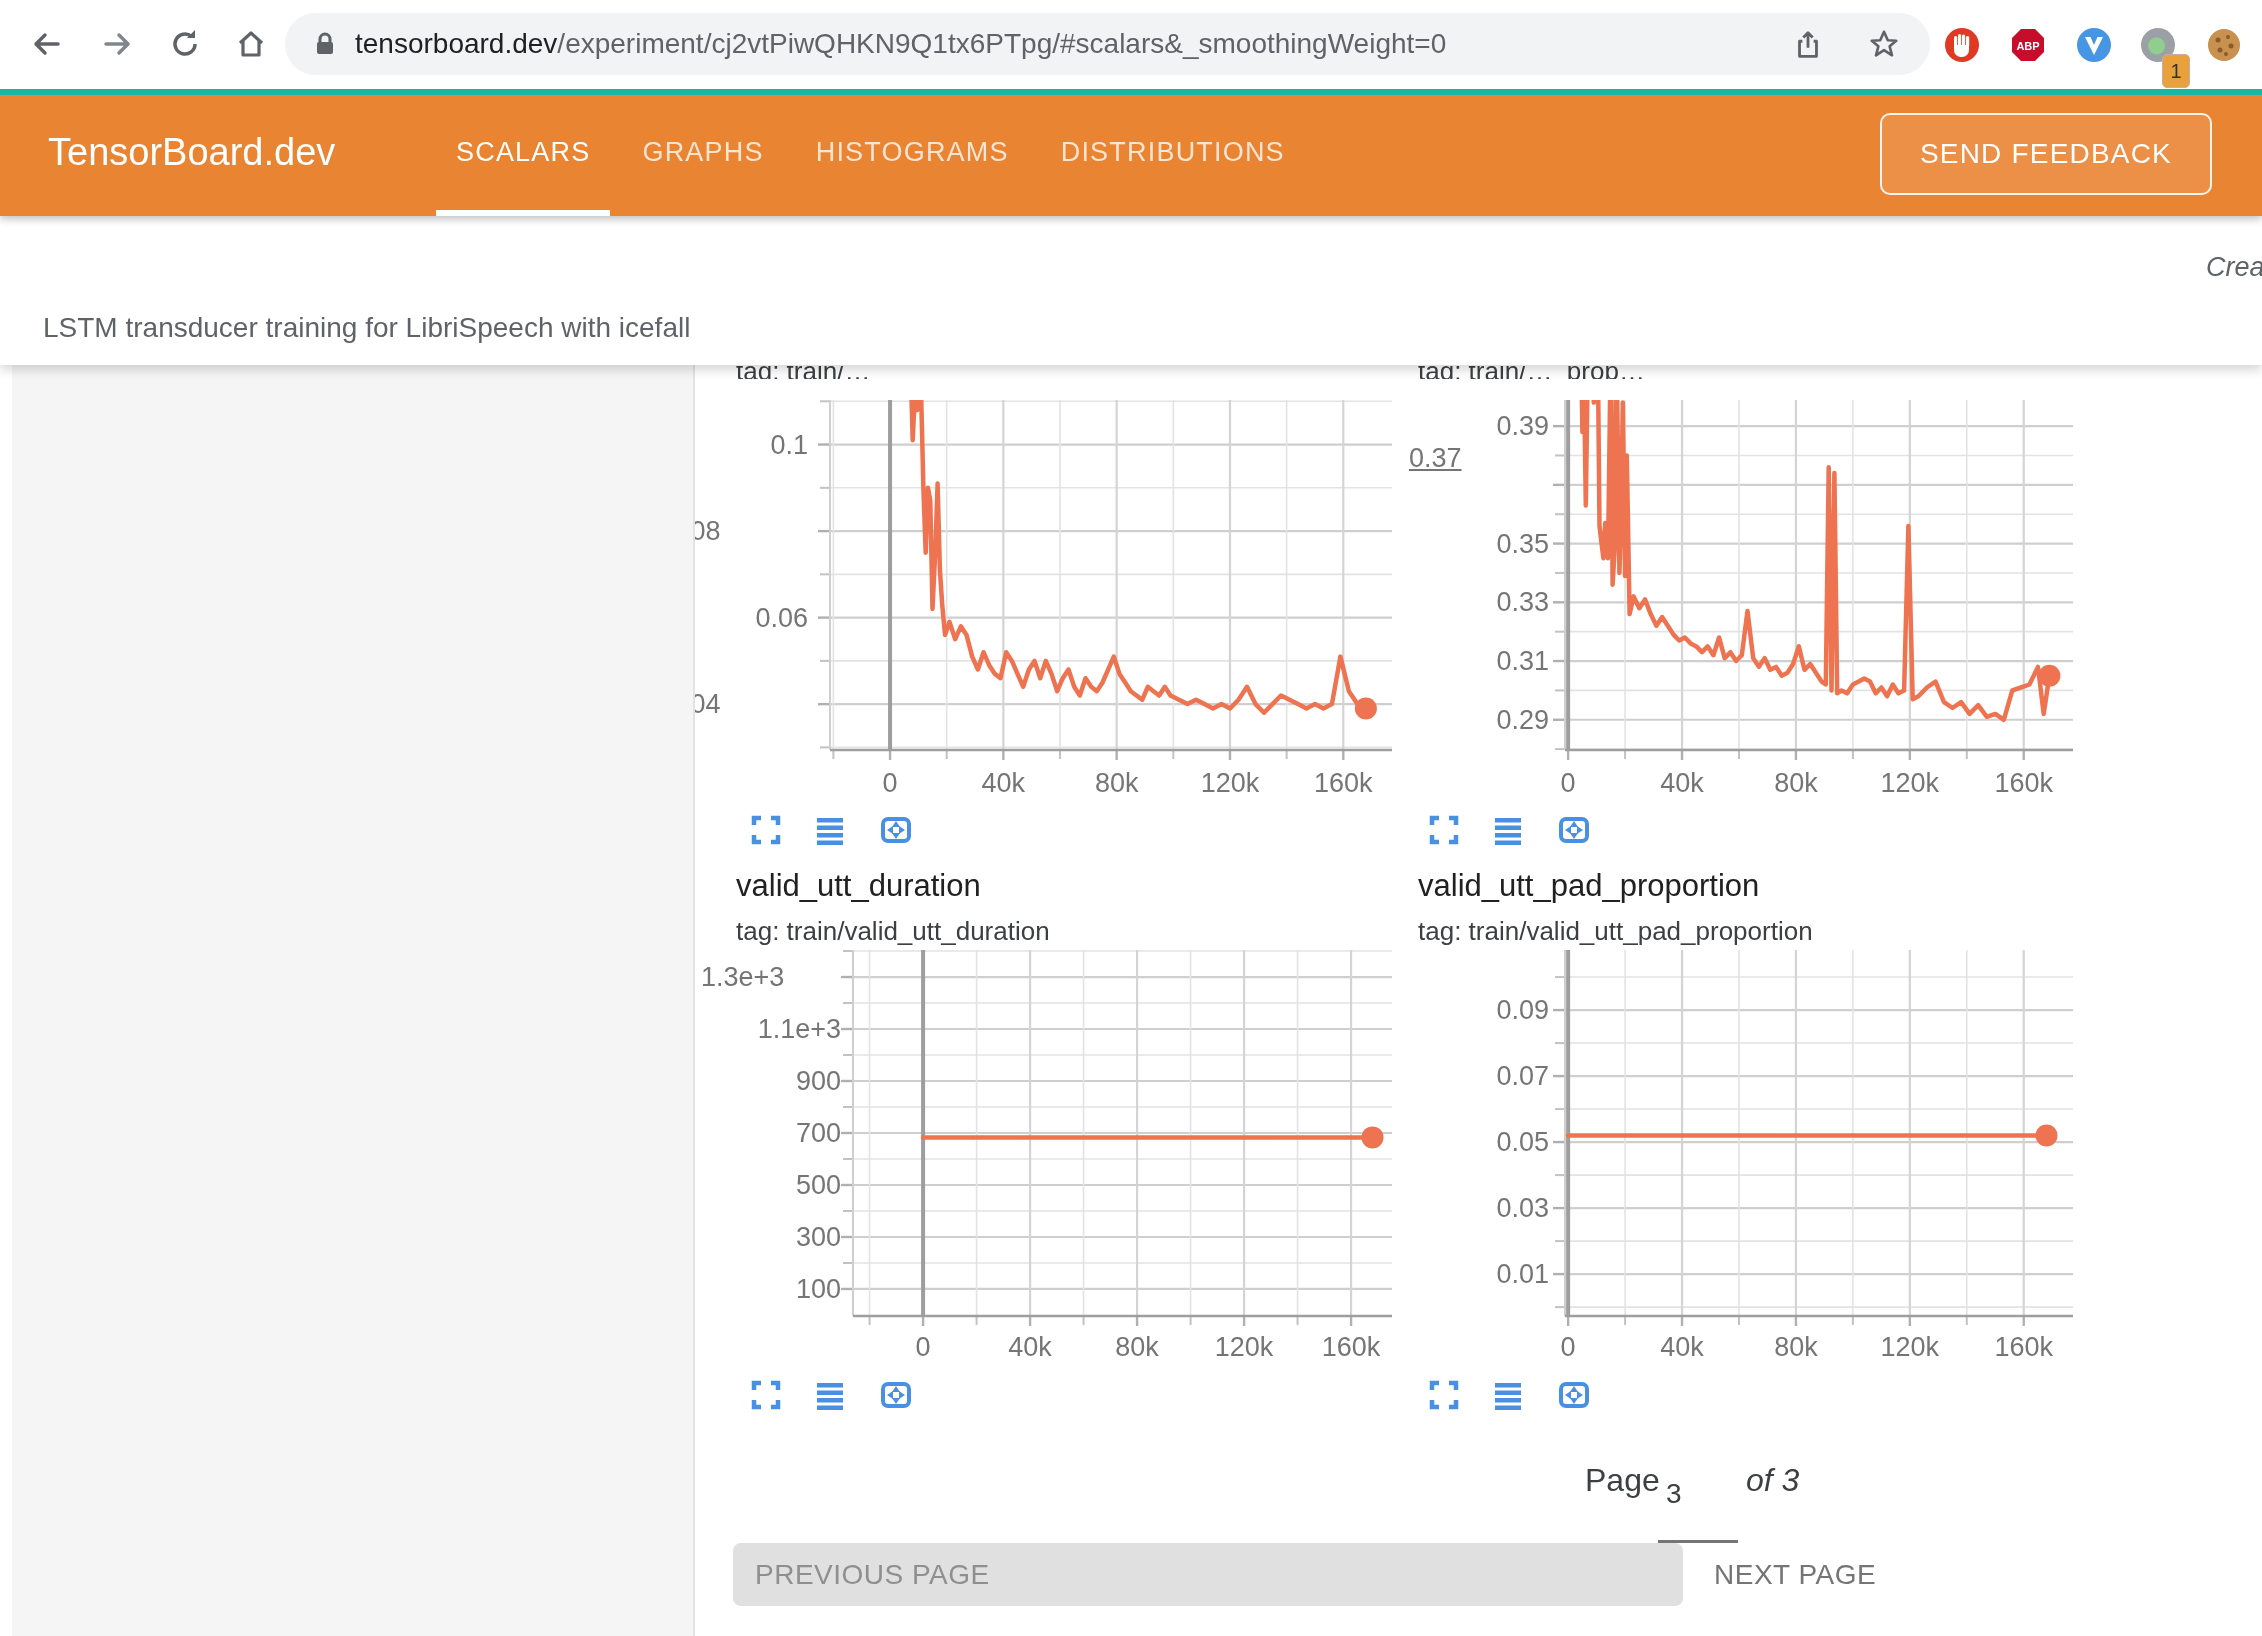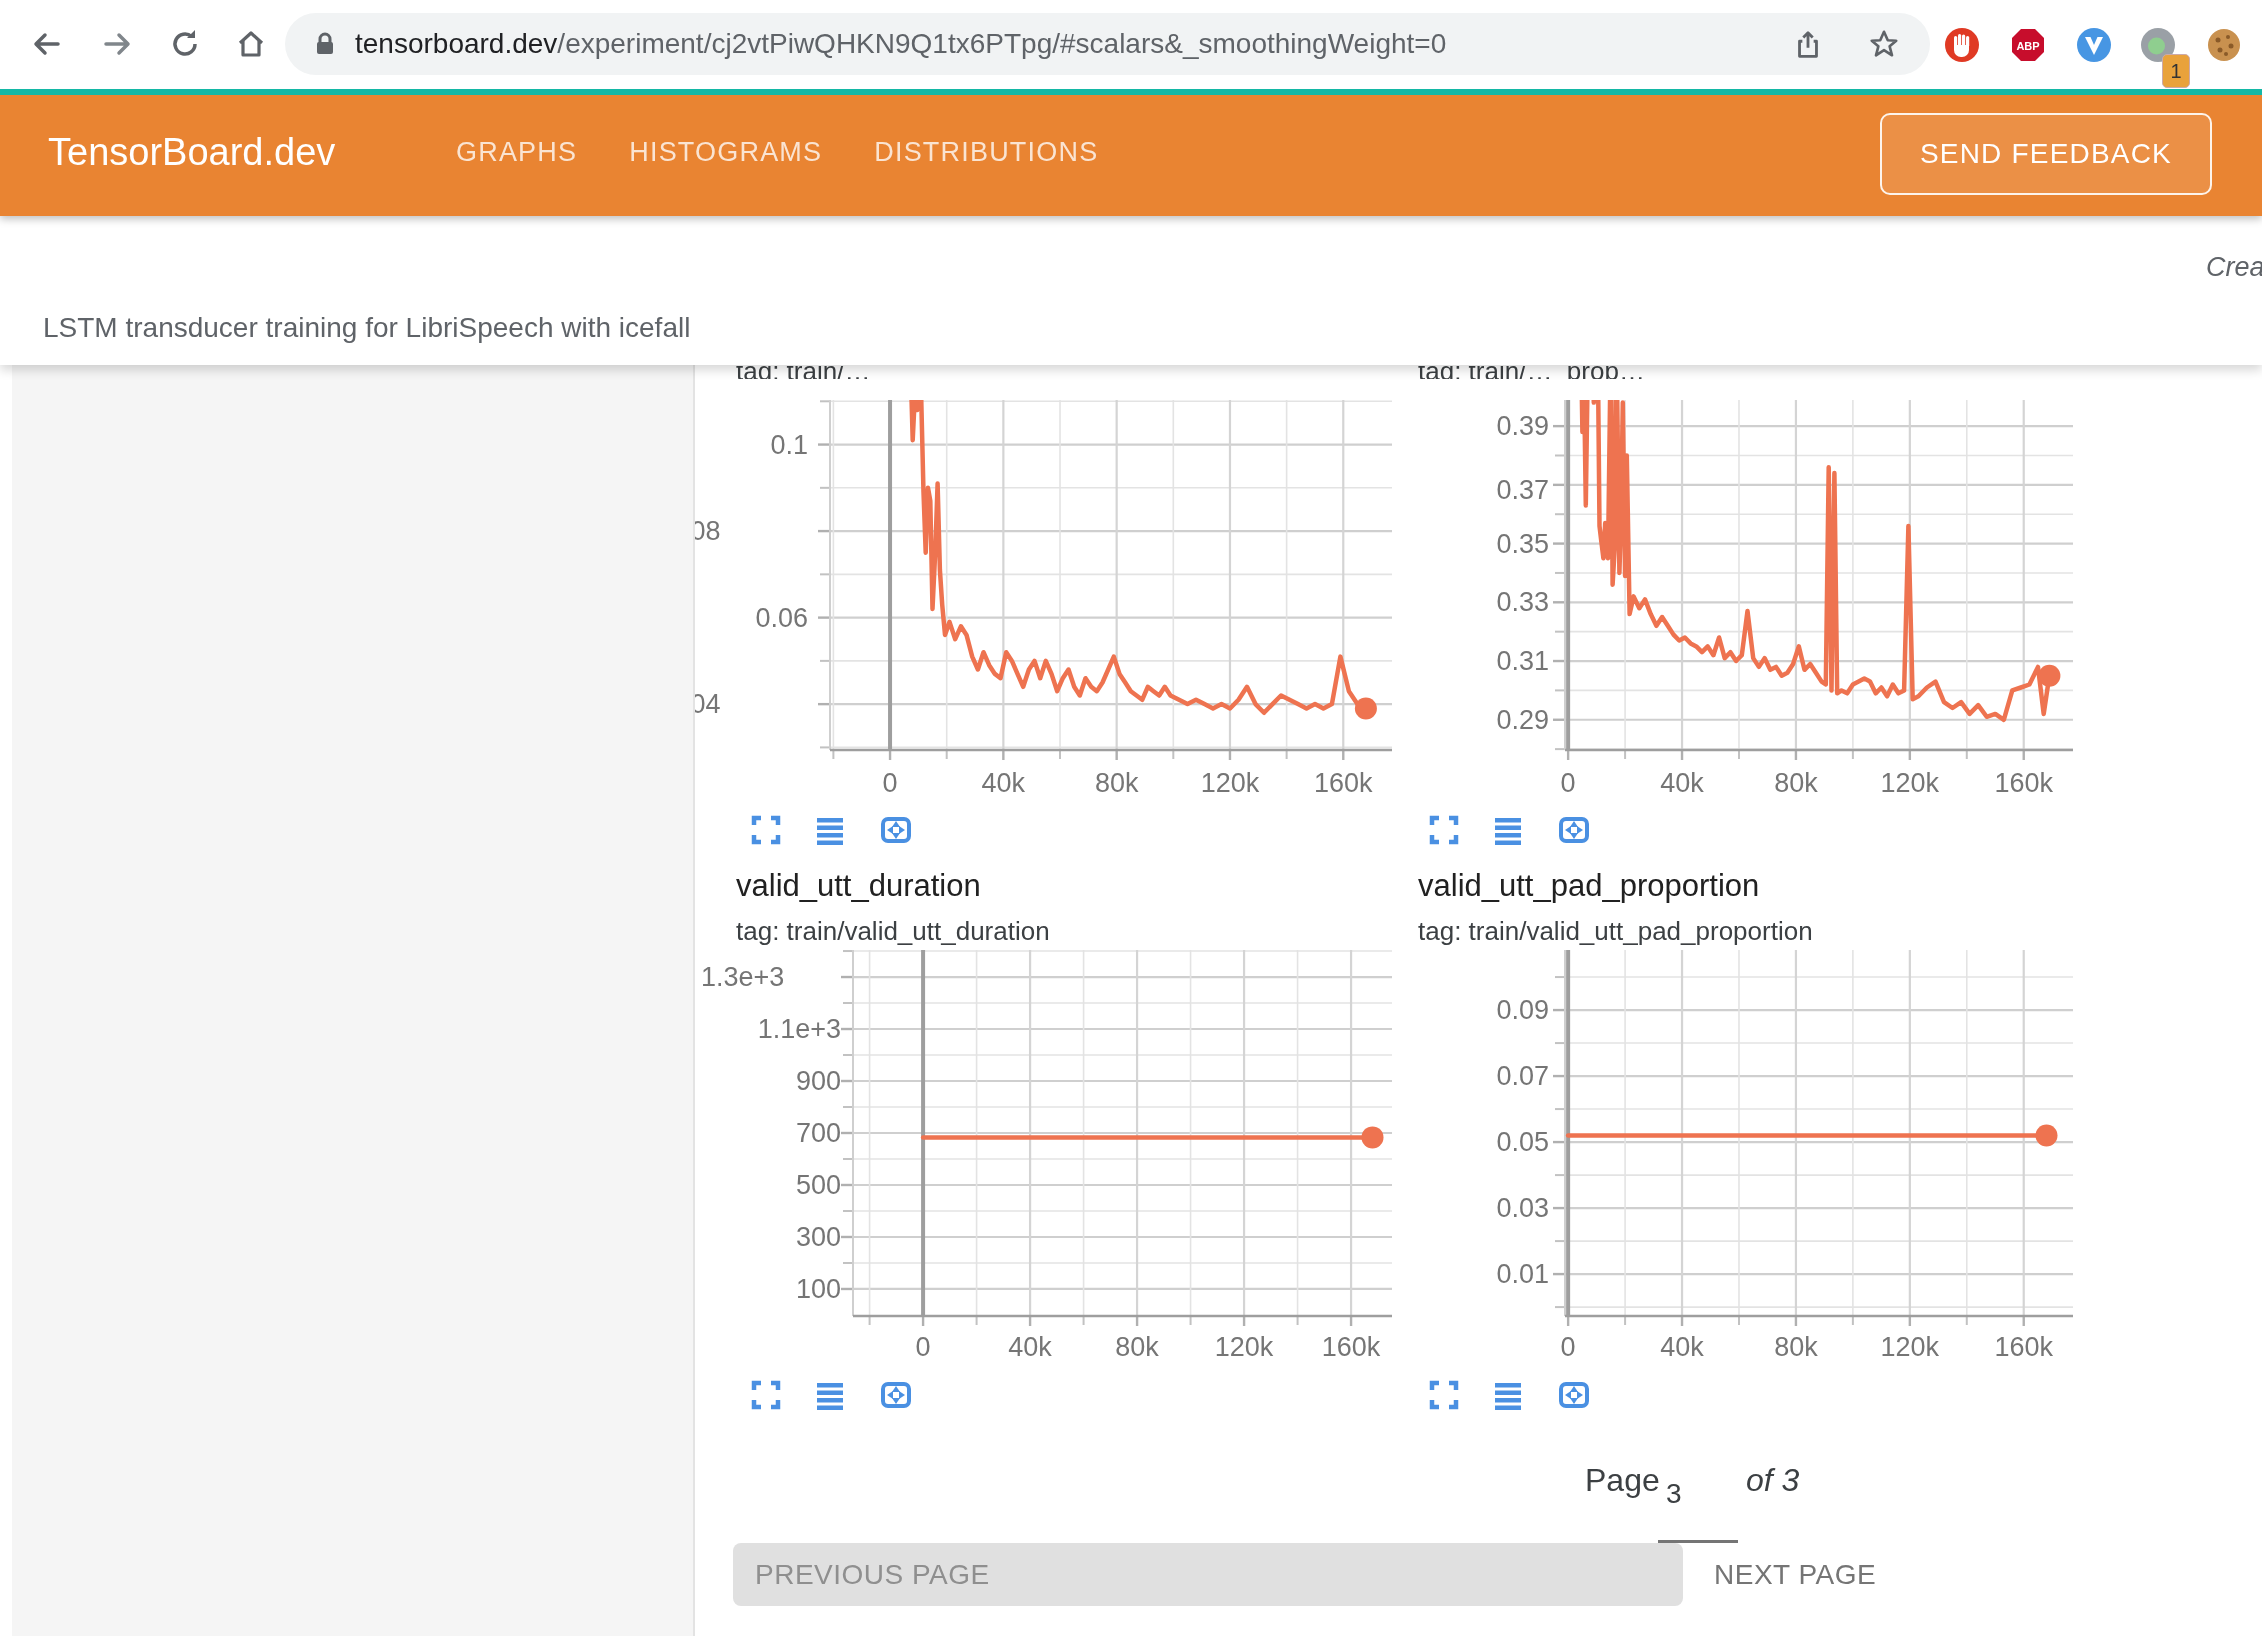--- a/index.html
+++ b/index.html
@@ -123,20 +123,21 @@
             <circle cx="25" cy="19" r="2.5"></circle>
             <circle cx="14" cy="23" r="2.5"></circle>
             <circle cx="20" cy="27" r="2"></circle>
           </g>
         </svg></span>
   </div>
 
   <div id="tb-header">
     <div id="logo">TensorBoard.dev</div>
     <div id="tabs">
+      <div class="tab active">SCALARS</div>
       <div class="tab">GRAPHS</div>
       <div class="tab">HISTOGRAMS</div>
       <div class="tab">DISTRIBUTIONS</div>
     </div>
     <div id="feedback-btn">SEND FEEDBACK</div>
   </div>
 
   <div id="info-strip">
     <div id="exp-title">LSTM transducer training for LibriSpeech with icefall</div>
     <div id="created-frag">Crea</div>
@@ -319,21 +320,21 @@
       <line x1="0" y1="350" x2="508" y2="350" stroke="#9e9e9e" stroke-width="2.6"></line>
       <polyline points="11.7,-91.3 14.0,-32.6 15.7,-76.6 17.4,32.0 19.1,-15.0 20.8,105.4 22.5,-15.0 24.2,-91.3 27.1,-73.7 28.8,2.6 30.5,-73.7 32.7,-59.0 34.5,126.0 36.2,140.6 38.4,158.3 40.2,123.0 43.0,158.3 45.8,-59.0 47.6,184.7 49.8,146.5 51.5,-59.0 54.4,172.9 56.1,114.2 57.8,2.6 60.1,175.9 61.8,55.5 64.6,214.1 68.6,196.4 74.3,208.2 80.0,199.4 85.7,214.1 91.4,225.8 97.1,217.0 102.8,225.8 108.5,234.6 114.2,240.5 119.9,237.5 125.6,243.4 131.3,246.4 137.0,252.2 142.7,246.4 148.4,255.2 154.1,237.5 159.7,258.1 165.4,252.2 171.1,261.0 176.8,255.2 182.5,211.1 188.2,258.1 193.9,266.9 199.6,258.1 205.3,269.8 211.0,266.9 216.7,275.7 222.4,272.8 228.1,264.0 233.8,246.4 239.5,269.8 245.2,264.0 250.9,272.8 256.6,281.6 260.8,284.5 263.7,67.2 266.5,290.4 269.4,73.1 272.2,293.3 276.5,290.4 282.2,293.3 287.9,284.5 293.6,281.6 299.3,278.6 305.0,281.6 310.7,293.3 316.4,287.5 322.1,296.3 327.8,284.5 333.4,293.3 339.1,290.4 343.4,126.0 347.7,299.2 353.4,296.3 361.9,287.5 370.5,281.6 379.0,302.1 387.5,308.0 396.1,302.1 404.6,313.9 413.2,305.1 421.7,316.8 430.3,313.9 438.8,319.8 447.3,290.4 455.9,287.5 464.4,284.5 473.0,266.9 478.7,313.9 484.4,275.7" fill="none" stroke="#ee7350" stroke-width="4.5" stroke-linejoin="round" stroke-linecap="round"></polyline>
       <circle cx="484.4" cy="275.7" r="11" fill="#ee7350"></circle>
     </svg>
     <div class="axis-label" style="left: 1508.13px; top: 768px; width: 120px; text-align: center;">0</div>
     <div class="axis-label" style="left: 1622.03px; top: 768px; width: 120px; text-align: center;">40k</div>
     <div class="axis-label" style="left: 1735.93px; top: 768px; width: 120px; text-align: center;">80k</div>
     <div class="axis-label" style="left: 1849.84px; top: 768px; width: 120px; text-align: center;">120k</div>
     <div class="axis-label" style="left: 1963.74px; top: 768px; width: 120px; text-align: center;">160k</div>
     <div class="axis-label" style="left: 1409px; top: 411.133px; width: 140px; text-align: right;">0.39</div>
-    <div class="axis-label" style="left: 1409px; top: 475px; width: 140px; text-align: right;">0.37</div>
+    <div class="axis-label" style="left: 1409px; top: 443px; width: 140px; text-align: left; text-decoration: underline;">0.37</div>
     <div class="axis-label" style="left: 1409px; top: 528.582px; width: 140px; text-align: right;">0.35</div>
     <div class="axis-label" style="left: 1409px; top: 587.307px; width: 140px; text-align: right;">0.33</div>
     <div class="axis-label" style="left: 1409px; top: 646.032px; width: 140px; text-align: right;">0.31</div>
     <div class="axis-label" style="left: 1409px; top: 704.757px; width: 140px; text-align: right;">0.29</div>
     <div class="tool-ic" style="left: 1427px; top: 813px;"><svg viewBox="0 0 34 34">
         <path d="M5 12 V5 H12 M22 5 H29 V12 M29 22 V29 H22 M12 29 H5 V22" fill="none" stroke="#4a90e2" stroke-width="4.5"></path>
       </svg></div>
     <div class="tool-ic" style="left: 1491px; top: 813px;"><svg viewBox="0 0 34 34">
         <g fill="#4a90e2">
           <rect x="4" y="5" width="26" height="4.5"></rect>

